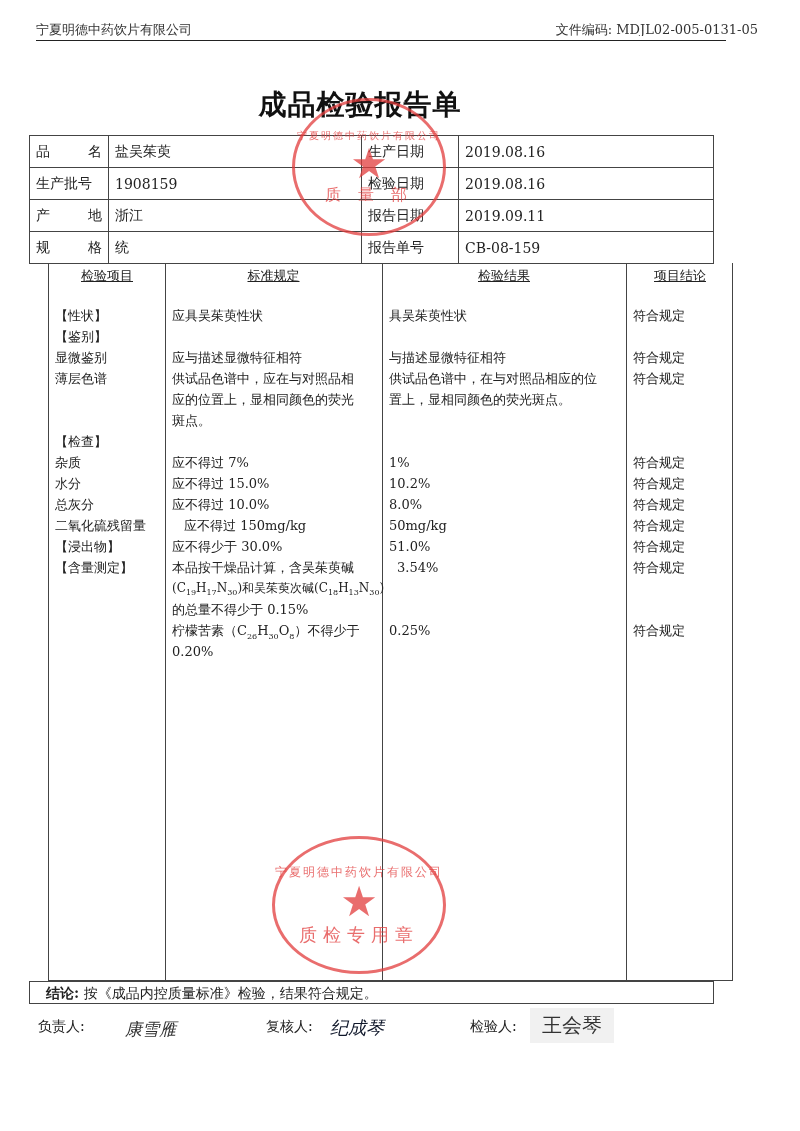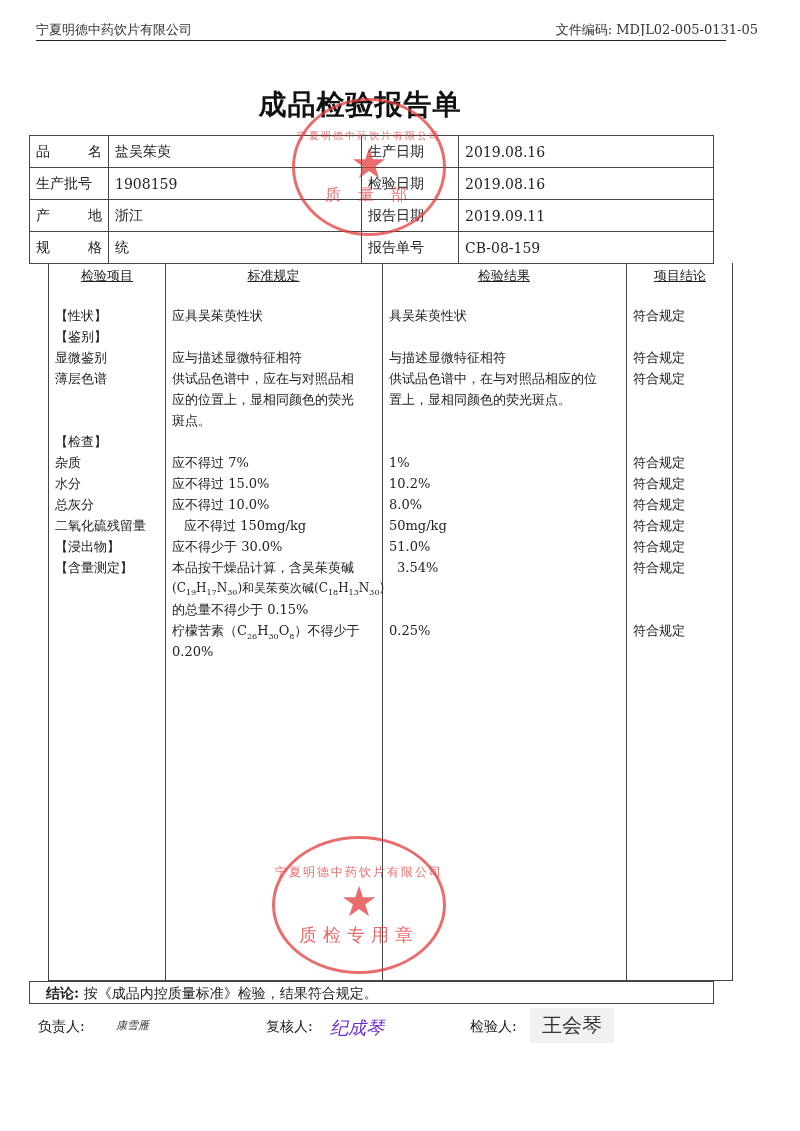--- a/index.html
+++ b/index.html
@@ -145,23 +145,23 @@
   <div class="cell" style="left:584px;top:294px">符合规定</div>
   <div class="cell" style="left:584px;top:357px">符合规定</div>
 </div>
 
 <div class="conc">
   <b>结论:</b>
   <span>按《成品内控质量标准》检验，结果符合规定。</span>
 </div>
 
 <div class="sig" style="left:38px">负责人:</div>
-<div class="signature" style="left:116px;top:1018px;font-size:11px">康雪雁</div>
+<div class="signature" style="left:125px;top:1018px;font-size:17px">康雪雁</div>
 <div class="sig" style="left:266px">复核人:</div>
-<div class="signature" style="left:330px;top:1016px;font-size:18px;color:#6d28d9">纪成琴</div>
+<div class="signature" style="left:330px;top:1016px;font-size:18px;color:#0f172a">纪成琴</div>
 <div class="sig" style="left:470px">检验人:</div>
 <div class="signature" style="left:530px;top:1008px;font-size:20px;background:#f1f1f1;padding:4px 12px;font-style:normal">王会琴</div>
 
 <div class="stamp" style="left:292px;top:98px;width:148px;height:132px">
   <div class="arc" style="font-size:10px">宁夏明德中药饮片有限公司</div>
   <div class="star">★</div>
   <div class="bottom" style="font-size:16px">质 量 部</div>
 </div>
 <div class="stamp" style="left:272px;top:836px;width:168px;height:132px">
   <div class="arc" style="font-size:12px">宁夏明德中药饮片有限公司</div>

